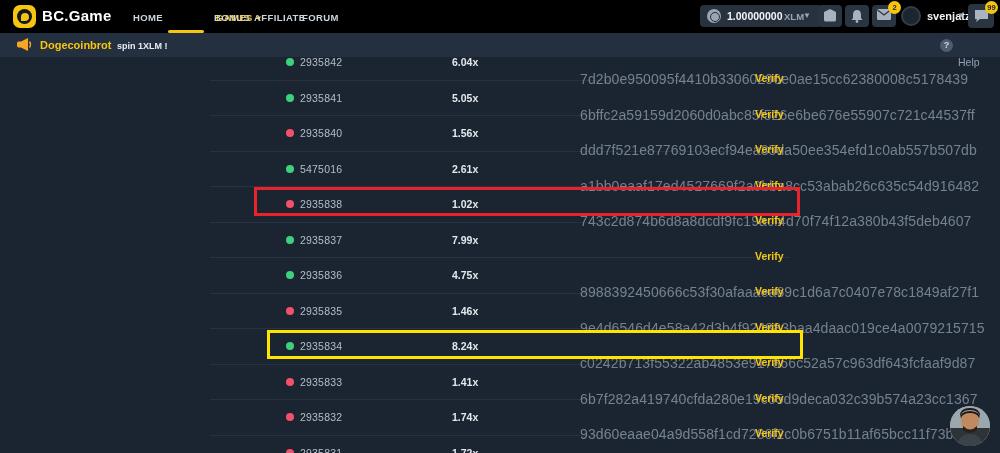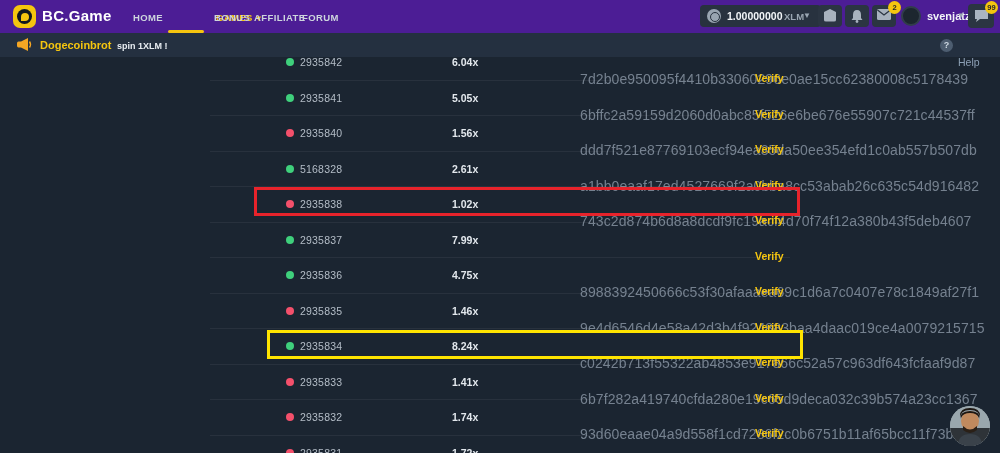--- a/index.html
+++ b/index.html
@@ -16,21 +16,21 @@
   .dot.lose { background:#f4506b; }
   .cell-id { position:absolute; left:300px; top:12px; font-size:10.5px; color:#b4bdc7; letter-spacing:.2px; }
   .cell-mult { position:absolute; left:452px; top:12px; font-size:10.5px; font-weight:bold; color:#e3e8ed; }
   .cell-hash { position:absolute; left:580px; top:27px; font-size:14px; color:#75818f; letter-spacing:.1px; }
   .cell-verify { position:absolute; left:755px; top:12px; font-size:10.5px; font-weight:bold; color:#f5c50f; cursor:pointer;margin-top:16px; }
   .row-highlight { position:absolute; top:1px; height:29px; z-index:5; pointer-events:none; }
   .row-highlight.red { left:254px; width:546px; border:3px solid #e8232b; top:1px; }
   .row-highlight.yellow { left:267px; width:536px; border:3px solid #ffe400; top:2px; height:29px; }
 
   
-  .header { position:absolute; left:0; top:0; width:1000px; height:33px; background:#4c1d95; z-index:10; }
+  .header { position:absolute; left:0; top:0; width:1000px; height:33px; background:#000000; z-index:10; }
   .logo-badge { position:absolute; left:13px; top:5px; width:23px; height:23px; background:#f5c50f; border-radius:7px; }
   .logo-badge .inner { position:absolute; left:4px; top:4px; width:15px; height:15px; background:#11181f; border-radius:50%; }
   .logo-badge .pupil { position:absolute; left:8px; top:8px; width:8px; height:8px; background:#f5c50f; border-radius:50% 50% 50% 0; }
   .brand { position:absolute; left:42px; top:7px; font-size:15px; font-weight:800; color:#ffffff; letter-spacing:.3px; }
   .nav { position:absolute; left:133px; top:0; height:33px; }
   .nav a { position:absolute; top:12px; font-size:9.5px; font-weight:bold; color:#cdd5dd; text-decoration:none; letter-spacing:.4px; white-space:nowrap; }
   .nav a.active { color:#f5c50f;margin-left:44px; }
   .nav .caret { font-size:8px; margin-left:2px; }
   .games-underline { position:absolute; left:168px; top:30px; width:36px; height:3px; background:#f5c50f; border-radius:2px; }
 
@@ -90,21 +90,21 @@
       <div class="sep"></div>
       <span class="dot lose"></span>
       <span class="cell-id">2935840</span>
       <span class="cell-mult">1.56x</span>
       <span class="cell-hash">ddd7f521e87769103ecf94ea35da50ee354efd1c0ab557b507db</span>
       <span class="cell-verify">Verify</span>
     </div>
       <div class="bet-row" style="top: 150.5px;">
       <div class="sep"></div>
       <span class="dot win"></span>
-      <span class="cell-id">5168328</span>
+      <span class="cell-id">5475016</span>
       <span class="cell-mult">2.61x</span>
       <span class="cell-hash">a1bb0eaaf17ed4527669f2a0bba8cc53abab26c635c54d916482</span>
       <span class="cell-verify">Verify</span>
     </div>
       <div class="bet-row" style="top: 186px;">
       <div class="sep"></div>
       <span class="dot lose"></span>
       <span class="cell-id">2935838</span>
       <span class="cell-mult">1.02x</span>
       <span class="cell-hash">743c2d874b6d8a8dcdf9fc19acf4d70f74f12a380b43f5deb4607</span>

